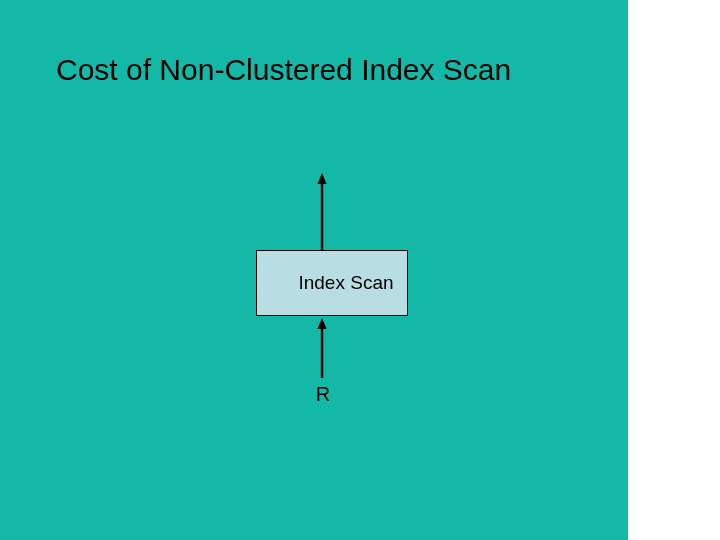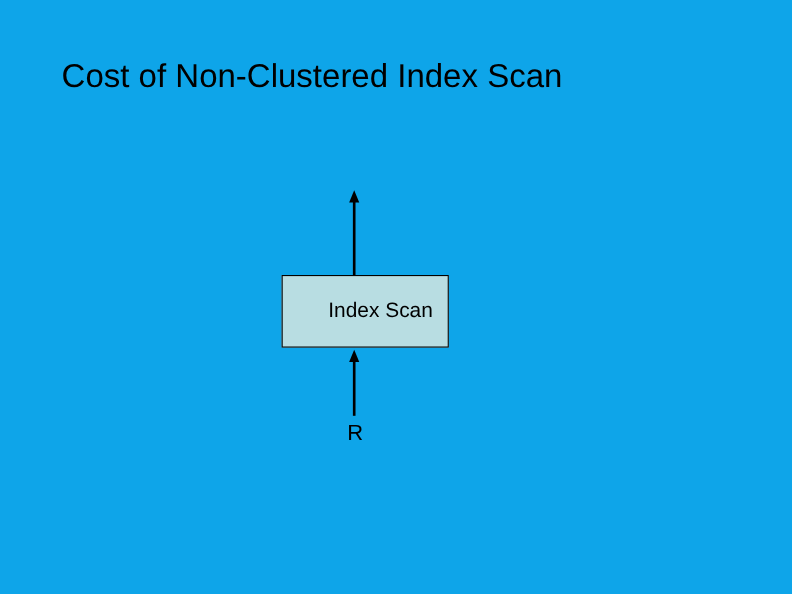--- a/index.html
+++ b/index.html
@@ -9,23 +9,23 @@
   body {
     width: 720px;
     height: 540px;
     background: #ffffff;
     font-family: "Liberation Sans", sans-serif;
     color: #000000;
     overflow: hidden;
   }
   #slide {
     position: relative;
-    width: 720px;
+    width: 628px;
     height: 540px;
-    background: #0ea5e9;
+    background: #14b8a6;
   }
   
   #slide-title {
     position: absolute;
     left: 56px;
     top: 52px;
     width: 620px;
     font-size: 30px;
     line-height: 36px;
     letter-spacing: 0px;

